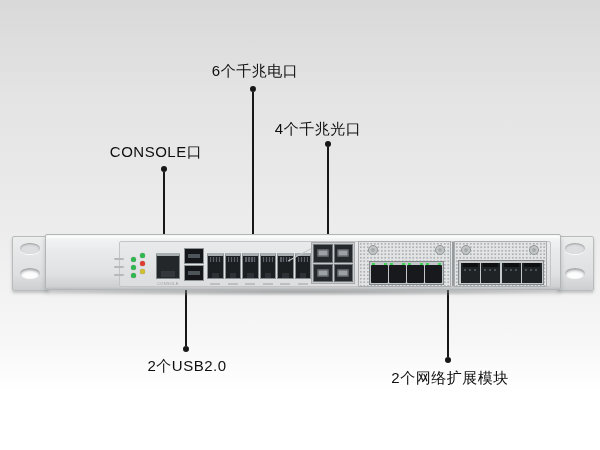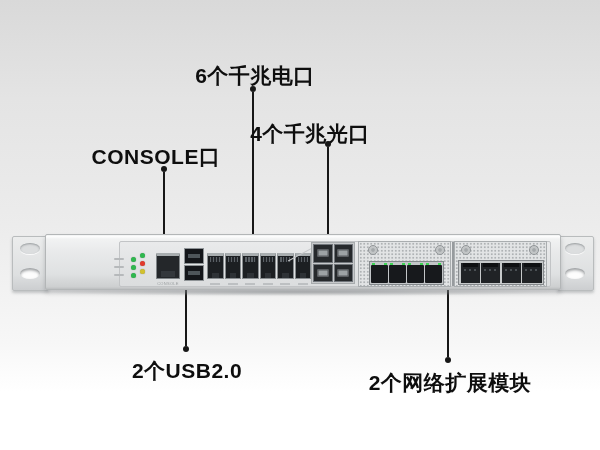--- a/index.html
+++ b/index.html
@@ -1,20 +1,20 @@
 <!DOCTYPE html>
 <html><head>
 <meta charset="utf-8">
 <style>
   html,body{margin:0;padding:0;}
   .stage{position:relative;width:600px;height:450px;overflow:hidden;
     background:linear-gradient(180deg,#d9d9d9 0%,#e4e4e4 22%,#ececec 50%,#f7f7f7 76%,#ffffff 87%);
     font-family:"Liberation Sans","DejaVu Sans",sans-serif;}
   
-  .callout-label{position:absolute;transform:translateX(-50%);font-size:21px;font-weight:700;
+  .callout-label{position:absolute;transform:translateX(-50%);font-size:15px;font-weight:400;
     color:#0e0e0e;white-space:nowrap;letter-spacing:.5px;}
   .callout-line{position:absolute;width:1.5px;background:#171717;}
   .callout-dot{position:absolute;width:6px;height:6px;border-radius:50%;background:#171717;}
   
   .chassis-shadow{position:absolute;left:40px;top:288px;width:524px;height:8px;
     background:radial-gradient(ellipse at center,rgba(110,115,118,.45),rgba(110,115,118,0) 72%);}
   .chassis-body{position:absolute;left:45px;top:234px;width:514px;height:54px;
     background:linear-gradient(180deg,#f4f5f5 0%,#e9eaeb 30%,#dfe1e2 72%,#cdcfd0 96%,#bcbec0 100%);
     border:1px solid #b3b6b7;border-radius:2px;box-shadow:0 3px 4px rgba(130,134,137,.45);}
   .chassis-body::before{content:"";position:absolute;left:0;right:0;top:1px;height:3px;
@@ -86,21 +86,21 @@
 
 <div class="stage">
 
   <div>
     <div class="callout-label" style="left:255px;top:62px;">6个千兆电口</div>
     <div class="callout-dot" style="left:250px;top:86px;"></div>
     <div class="callout-line" style="left:252.2px;top:92px;height:166px;"></div>
   </div>
 
   <div>
-    <div class="callout-label" style="left:310px;top:120px;">4个千兆光口</div>
+    <div class="callout-label" style="left:318px;top:120px;">4个千兆光口</div>
     <div class="callout-dot" style="left:325px;top:141px;"></div>
     <div class="callout-line" style="left:327.2px;top:147px;height:96px;"></div>
   </div>
 
   <div>
     <div class="callout-label" style="left:156px;top:143px;">CONSOLE口</div>
     <div class="callout-dot" style="left:161px;top:166px;"></div>
     <div class="callout-line" style="left:163.2px;top:172px;height:85px;"></div>
   </div>
 

